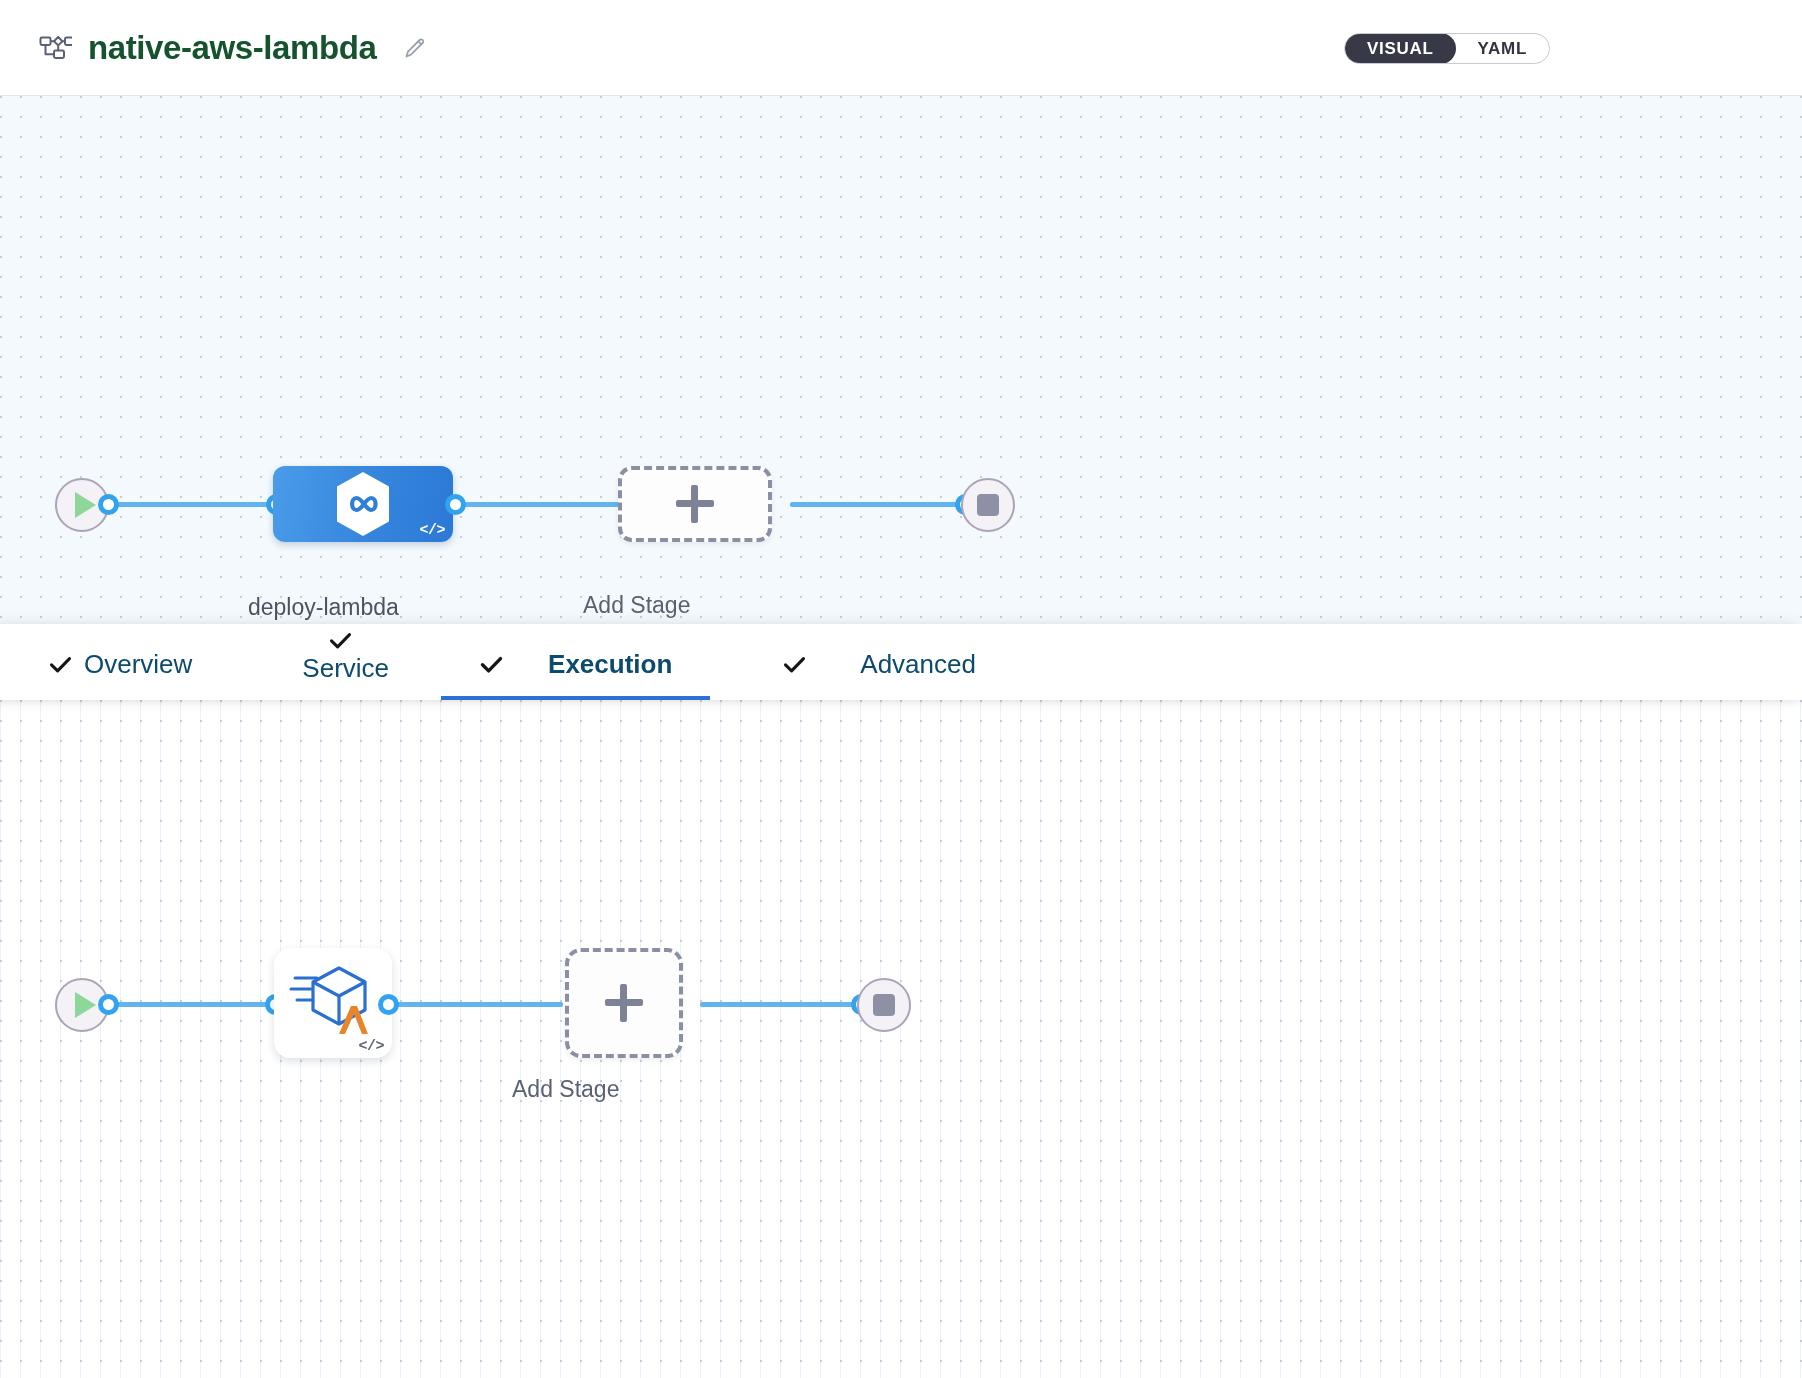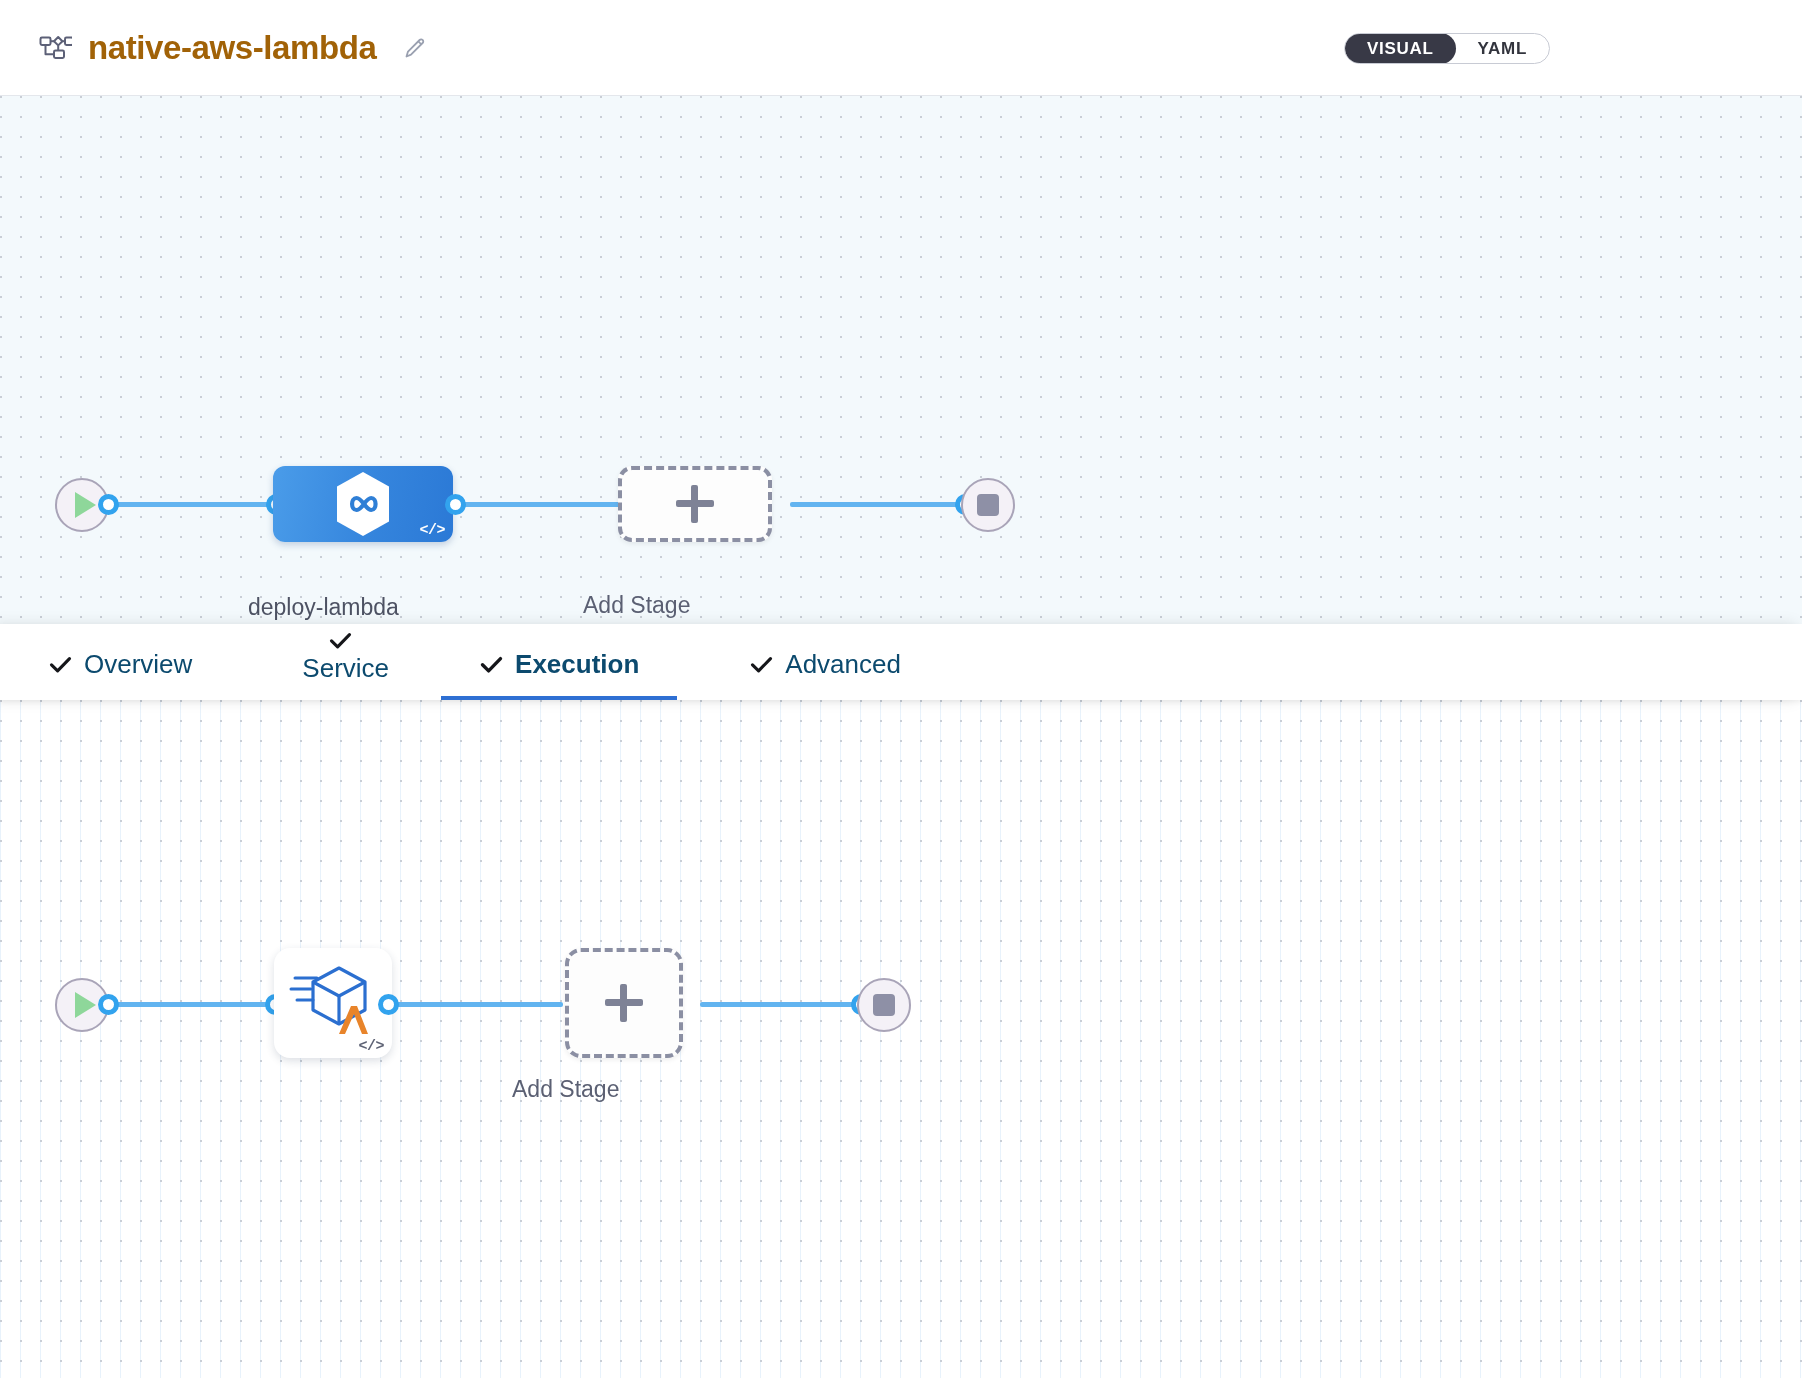--- a/index.html
+++ b/index.html
@@ -42,21 +42,21 @@
     width: 34px;
     height: 34px;
     display: block;
     margin-right: 16px;
     flex: none;
   }
 
   .pipeline-title {
     font-size: 33px;
     font-weight: bold;
-    color: #a16207;
+    color: #14532d;
     letter-spacing: -0.4px;
     white-space: nowrap;
   }
 
   .edit-pencil {
     width: 26px;
     height: 26px;
     margin-left: 26px;
     display: block;
     cursor: pointer;
@@ -374,29 +374,29 @@
 
     <div class="tab" style="margin-left:110px;flex-direction:column;">
       <svg class="chk" viewBox="0 0 25 25">
         <path d="M3.5 12.8 L9.6 18.9 L21.5 6.6" fill="none" stroke="#15161a" stroke-width="3.1" stroke-linecap="round" stroke-linejoin="round"></path>
       </svg>
       <span class="tab-label">Service</span>
 
     </div>
 
 
-    <div class="tab active" style="margin-left:52px; padding-left:38px; padding-right:38px;">
+    <div class="tab active" style="margin-left:52px; padding-left:38px; padding-right:38px;gap:33px;">
       <svg class="chk" viewBox="0 0 25 25">
         <path d="M3.5 12.8 L9.6 18.9 L21.5 6.6" fill="none" stroke="#15161a" stroke-width="3.4" stroke-linecap="round" stroke-linejoin="round"></path>
       </svg>
       <span class="tab-label">Execution</span>
       <div class="underline"></div>
     </div>
 
-    <div class="tab" style="margin-left:72px;">
+    <div class="tab" style="margin-left:72px;gap:42px;">
       <svg class="chk" viewBox="0 0 25 25">
         <path d="M3.5 12.8 L9.6 18.9 L21.5 6.6" fill="none" stroke="#15161a" stroke-width="3.1" stroke-linecap="round" stroke-linejoin="round"></path>
       </svg>
       <span class="tab-label">Advanced</span>
 
     </div>
   </div>
 
   <div class="step-canvas">
 

